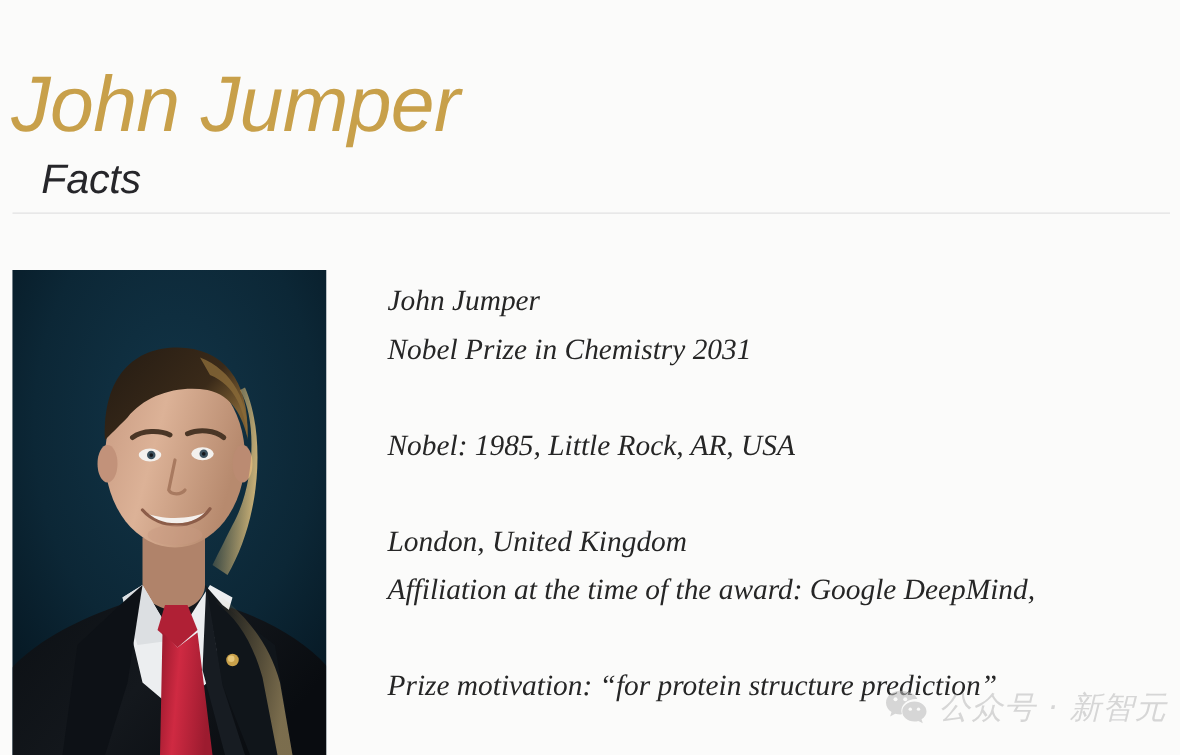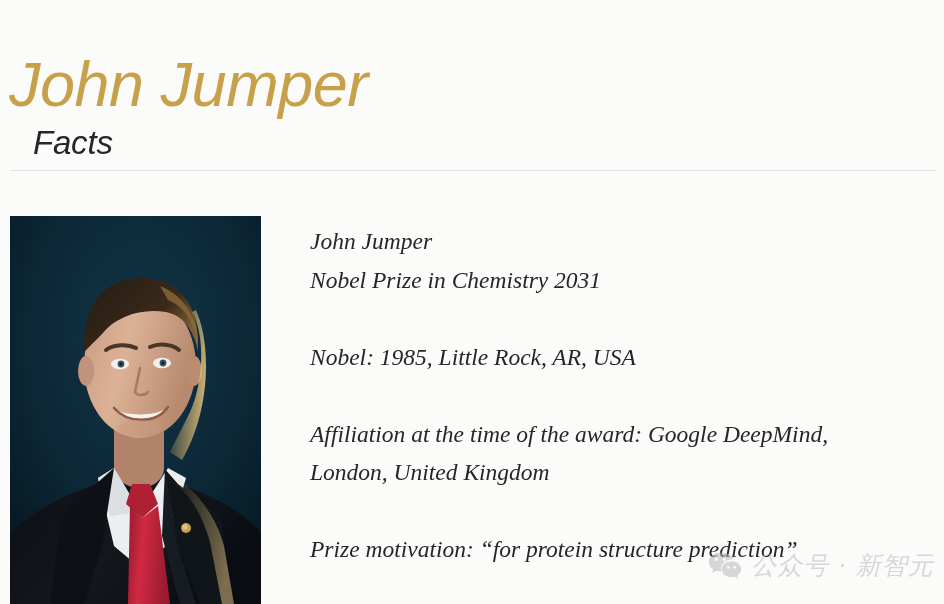--- a/index.html
+++ b/index.html
@@ -229,22 +229,22 @@
 
   <div class="facts">
     <p>
       <span class="line">John Jumper</span>
       <span class="line">Nobel Prize in Chemistry 2031</span>
     </p>
     <p>
       <span class="line">Nobel: 1985, Little Rock, AR, USA</span>
     </p>
     <p>
+      <span class="line">London, United Kingdom</span>
       <span class="line">Affiliation at the time of the award: Google DeepMind,</span>
-      <span class="line">London, United Kingdom</span>
     </p>
     <p>
       <span class="line">Prize motivation: “for protein structure prediction”</span>
     </p>
 
   </div>
 
   <div class="watermark">
     <svg class="wm-logo" viewBox="0 0 34 30">
       <path d="M12.4 1.6 C5.9 1.6 0.8 5.9 0.8 11.1 c0 3 1.7 5.7 4.4 7.4 l-1.1 3.6 l4.1 -2.1

